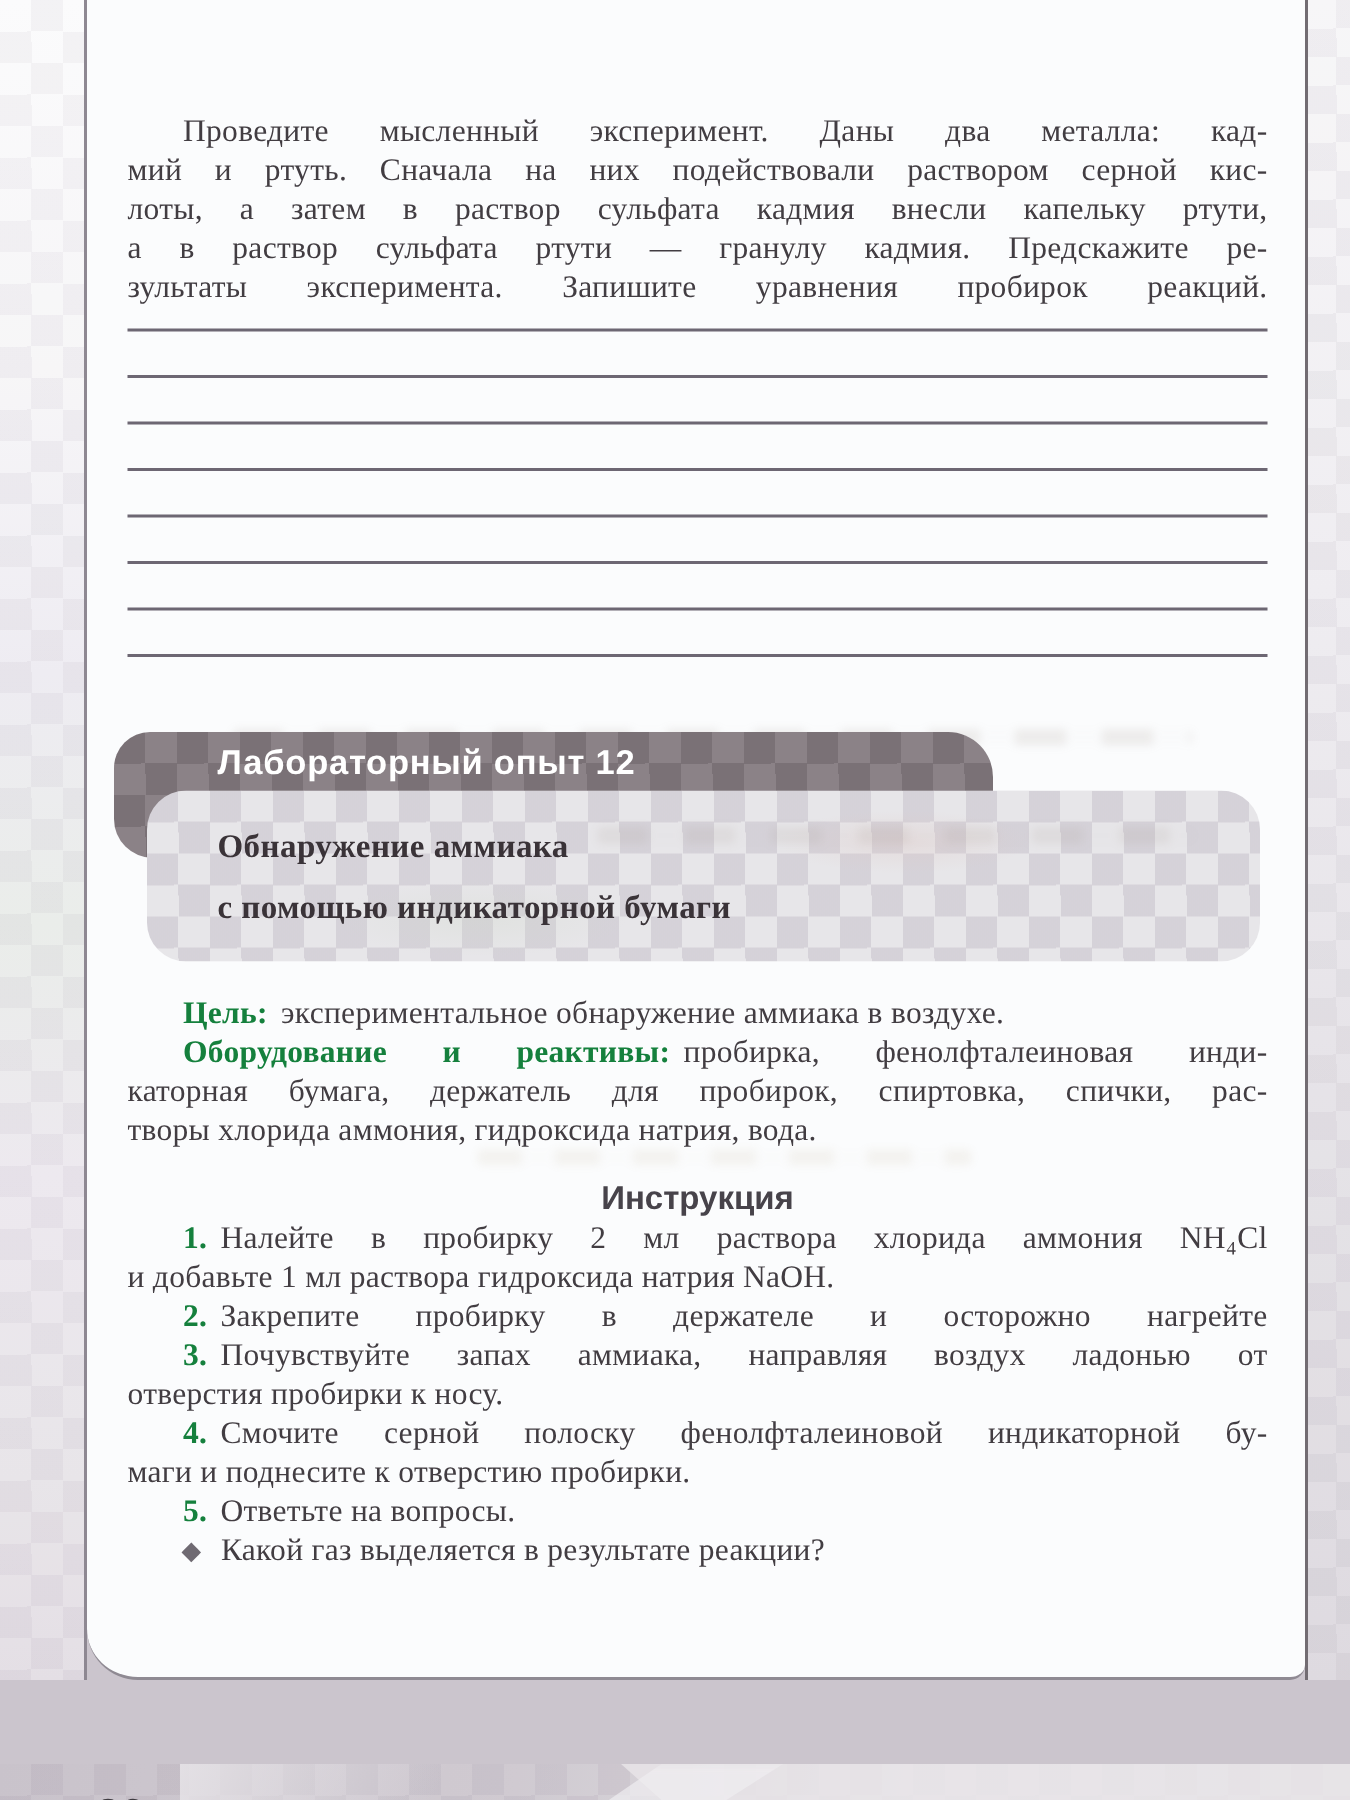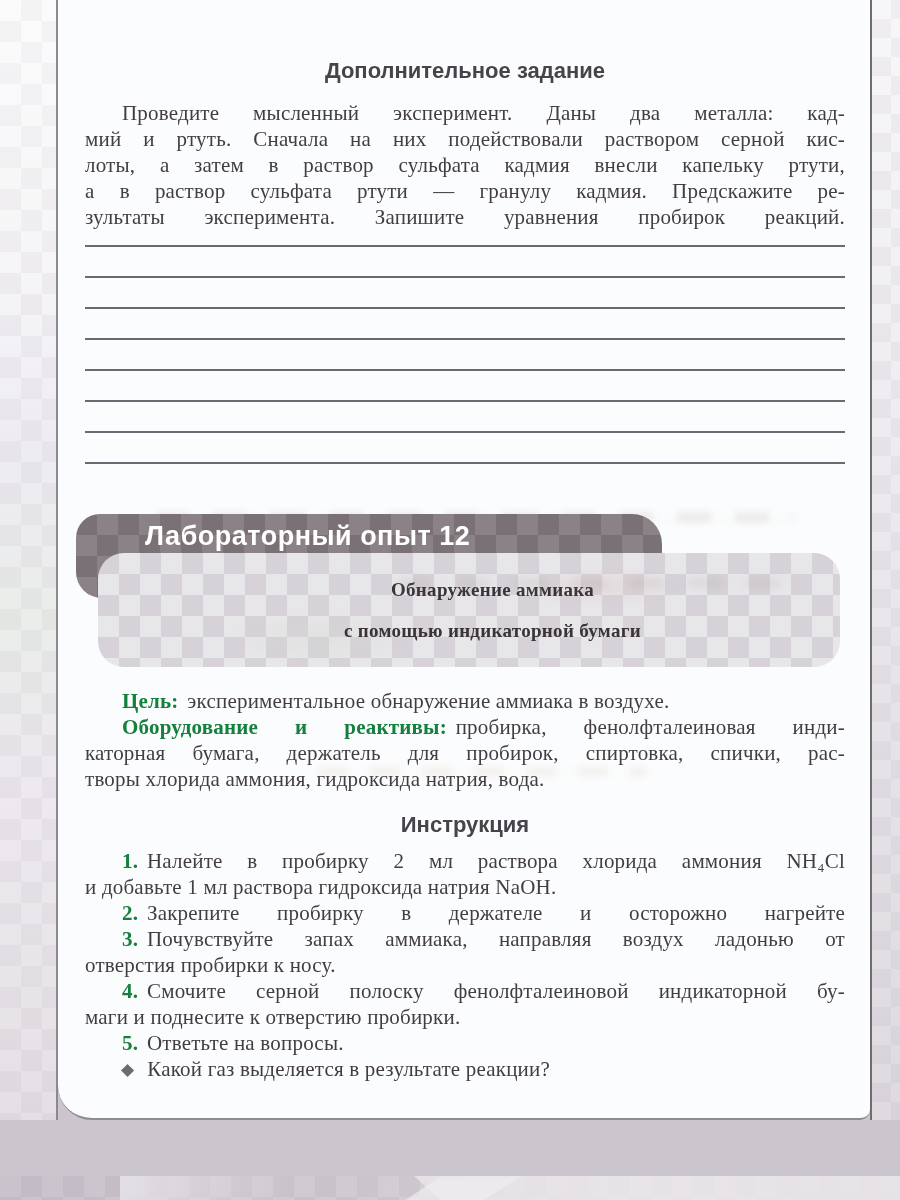--- a/index.html
+++ b/index.html
@@ -72,39 +72,39 @@
   .banner{
     position:absolute;left:-9px;top:0;width:586px;height:84px;
     background-color:#80767b;
     background-image:repeating-conic-gradient(rgba(255,255,255,0.09) 0% 25%, rgba(0,0,0,0.045) 0% 50%);
     background-size:42px 42px;
     border-radius:24px 30px 26px 26px;
   }
   .banner-text{
     position:absolute;left:69px;top:7px;
     font-family:"Liberation Sans","DejaVu Sans",sans-serif;
-    font-weight:bold;font-size:27px;letter-spacing:0.5px;color:#ffffff;
+    font-weight:bold;font-size:23px;letter-spacing:0.5px;color:#ffffff;
   }
   .titlebox{
     position:absolute;left:13px;top:39px;width:742px;height:114px;box-sizing:border-box;
     background-color:#d9d6dc;
     background-image:
       radial-gradient(ellipse 120px 30px at 68% 30%,rgba(222,200,196,0.35),rgba(222,200,196,0) 70%),
       radial-gradient(ellipse 140px 36px at 30% 75%,rgba(208,216,202,0.30),rgba(208,216,202,0) 70%),
       repeating-conic-gradient(rgba(255,255,255,0.38) 0% 25%, rgba(186,181,192,0.12) 0% 50%);
     background-size:100% 100%,100% 100%,42px 42px;
     border-radius:26px;
     padding:16px 0 0 47px;
   }
   .tb-line{
-    font-weight:bold;font-size:19px;line-height:41px;color:#3a3338;letter-spacing:0.3px;text-align:center;
+    font-weight:bold;font-size:22px;line-height:41px;color:#3a3338;letter-spacing:0.3px;
   }
   .goal-block{margin-top:21px;}
   .instr-title{margin-top:20px;}
-  .steps{margin-top:10px;}
+  .steps{}
   .diamond{
     display:inline-block;margin-left:36px;margin-right:13px;
     color:#6f6a72;font-size:17px;line-height:26px;
     font-family:"DejaVu Sans",sans-serif;transform:translateY(-1px);
   }
   
   .smudge{
     position:absolute;filter:blur(3px);border-radius:4px;pointer-events:none;
     background:repeating-linear-gradient(90deg, rgba(150,137,126,0.28) 0 34px, rgba(150,137,126,0.03) 34px 58px);
   }
@@ -117,21 +117,20 @@
 </style>
 </head>
 <body>
 
 <div class="left-strip"></div>
 <div class="right-strip"></div>
 
 <div class="panel">
   <div class="content">
 
-    <h2 class="sec-title">Дополнительное задание</h2>
 
     <div class="para1">
       <div class="bl j ind">Проведите мысленный эксперимент. Даны два металла: кад-</div>
       <div class="bl j">мий и ртуть. Сначала на них подействовали раствором серной кис-</div>
       <div class="bl j">лоты, а затем в раствор сульфата кадмия внесли капельку ртути,</div>
       <div class="bl j">а в раствор сульфата ртути — гранулу кадмия. Предскажите ре-</div>
       <div class="bl j">зультаты эксперимента. Запишите уравнения пробирок реакций.</div>
     </div>
 
     <div class="answers">

